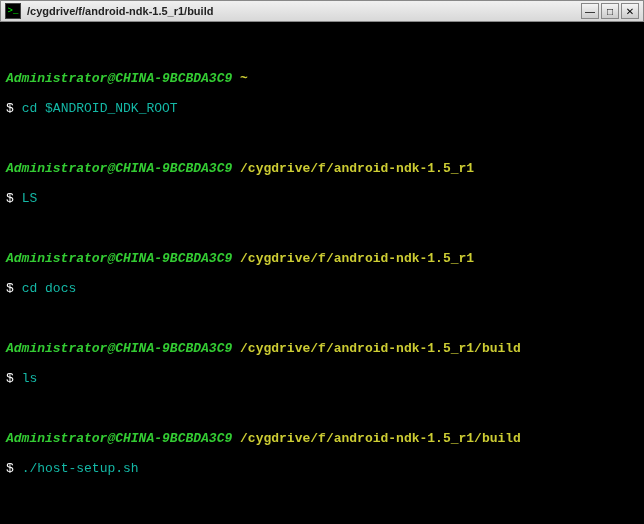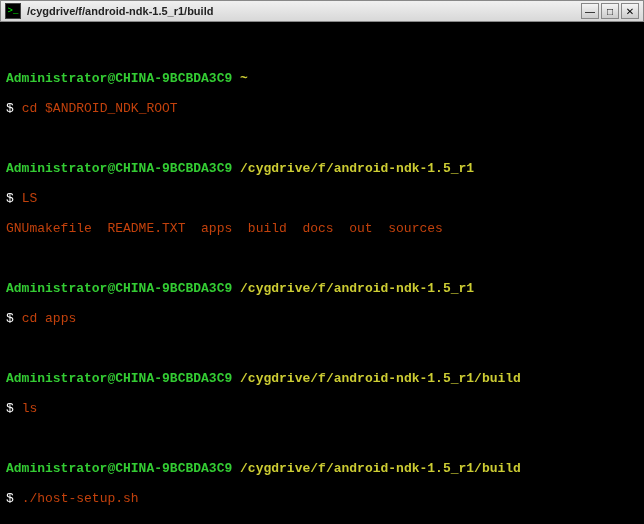--- a/index.html
+++ b/index.html
@@ -3,24 +3,24 @@
 <meta charset="utf-8">
 <style>
 * { margin: 0; padding: 0; box-sizing: border-box; }
 body { width: 644px; height: 524px; background: #000; font-family: "Courier New", monospace; font-size: 13px; overflow: hidden; }
 .titlebar { height: 22px; background: linear-gradient(#f0f0f0, #d8d8d8); border: 1px solid #888; display: flex; align-items: center; padding: 0 4px; }
 .titlebar-icon { width: 16px; height: 16px; background: #000; border: 1px solid #444; margin-right: 6px; display: flex; align-items: center; justify-content: center; color: #0f0; font-size: 9px; }
 .titlebar-title { flex: 1; font-family: Tahoma, sans-serif; font-size: 11px; color: #222; font-weight: bold; }
 .titlebar-buttons { display: flex; gap: 2px; }
 .titlebar-btn { width: 18px; height: 16px; background: linear-gradient(#f4f4f4, #ccc); border: 1px solid #888; display: flex; align-items: center; justify-content: center; font-size: 10px; font-family: sans-serif; }
 .terminal { background: #000; padding: 4px 6px; color: #fff; line-height: 15px; white-space: pre; }
-.user { color: #33cc33; font-weight: bold; }
+.user { color: #33cc33; font-weight: bold; font-style: italic; }
 .path { color: #cccc33; font-weight: bold; }
 .prompt { color: #fff; }
-.output { color: #c2410c; }
+.output { color: #14b8a6; }
 .blank { height: 15px; }
 </style>
 </head>
 <body>
 
 <div class="titlebar">
   <div class="titlebar-icon">&gt;_</div>
   <div class="titlebar-title">/cygdrive/f/android-ndk-1.5_r1/build</div>
   <div class="titlebar-buttons">
     <div class="titlebar-btn">—</div>
@@ -29,24 +29,23 @@
   </div>
 </div>
 
 <div class="terminal">
 <div class="blank"></div>
 <div><span class="user">Administrator@CHINA-9BCBDA3C9</span> <span class="path">~</span></div>
 <div><span class="prompt">$</span> <span class="output">cd $ANDROID_NDK_ROOT</span></div>
 <div class="blank"></div>
 <div><span class="user">Administrator@CHINA-9BCBDA3C9</span> <span class="path">/cygdrive/f/android-ndk-1.5_r1</span></div>
 <div><span class="prompt">$</span> <span class="output">LS</span></div>
-<div class="output">GNUmakefile  README.TXT  apps  build  docs  out  sources</div>
 <div class="blank"></div>
 <div><span class="user">Administrator@CHINA-9BCBDA3C9</span> <span class="path">/cygdrive/f/android-ndk-1.5_r1</span></div>
-<div><span class="prompt">$</span> <span class="output">cd apps</span></div>
+<div><span class="prompt">$</span> <span class="output">cd docs</span></div>
 <div class="blank"></div>
 <div><span class="user">Administrator@CHINA-9BCBDA3C9</span> <span class="path">/cygdrive/f/android-ndk-1.5_r1/build</span></div>
 <div><span class="prompt">$</span> <span class="output">ls</span></div>
 <div class="blank"></div>
 <div><span class="user">Administrator@CHINA-9BCBDA3C9</span> <span class="path">/cygdrive/f/android-ndk-1.5_r1/build</span></div>
 <div><span class="prompt">$</span> <span class="output">./host-setup.sh</span></div>
 
 
 
 

